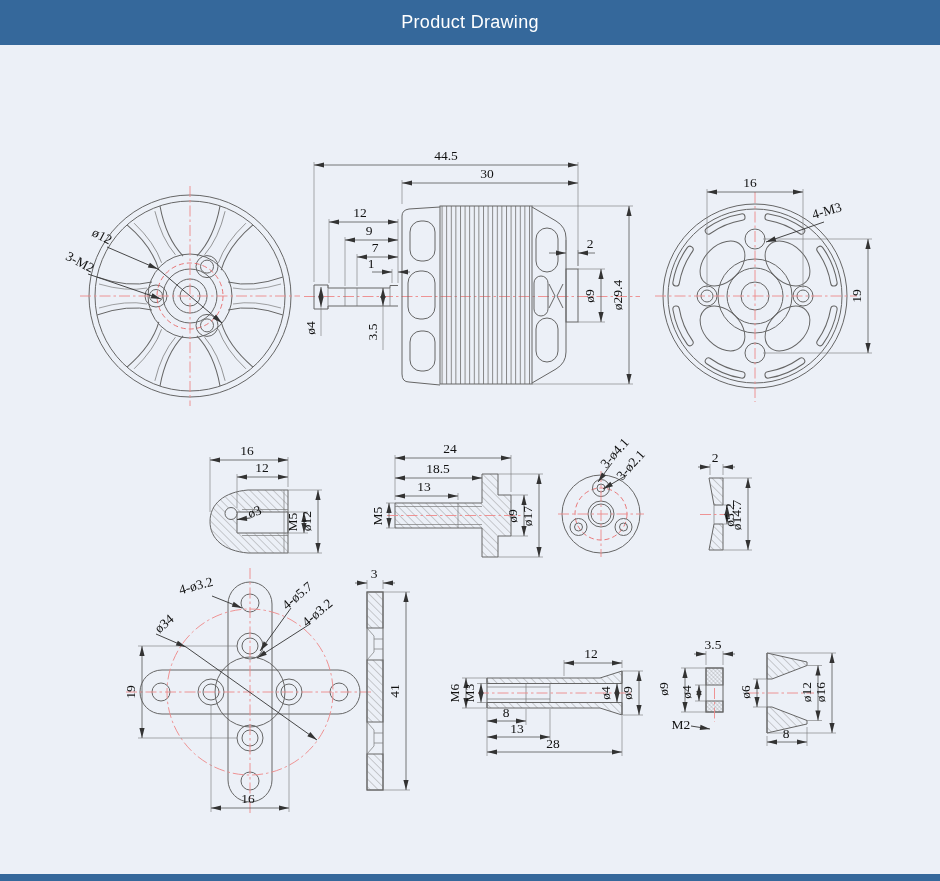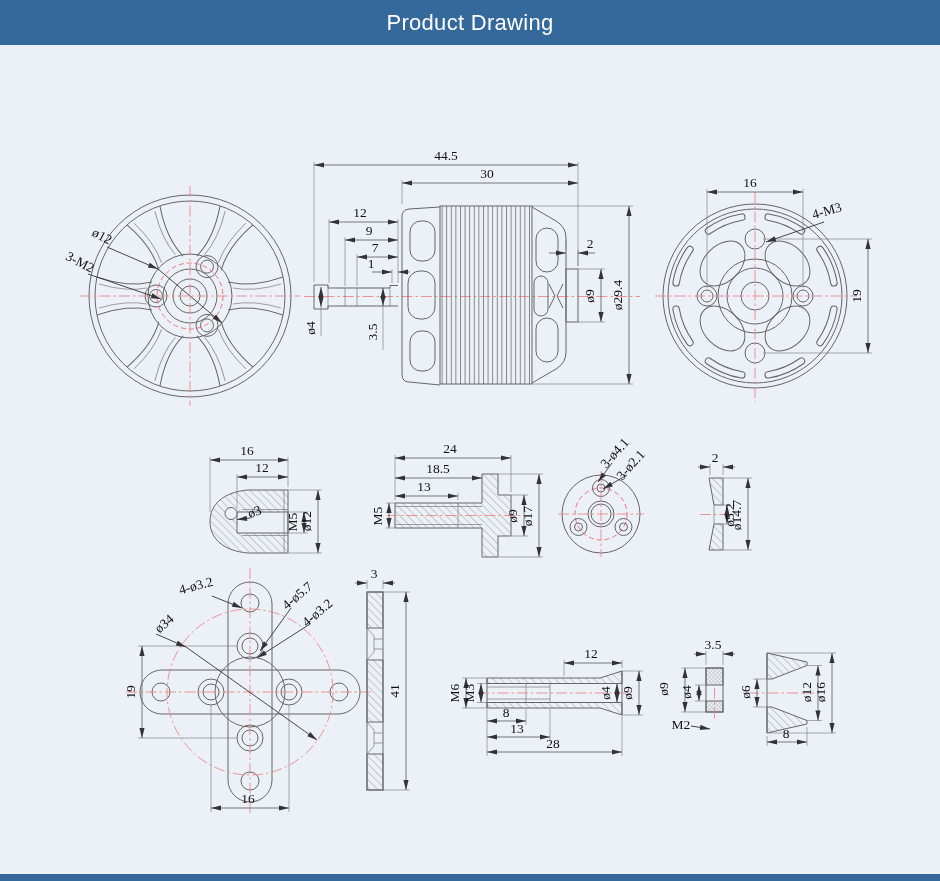--- a/index.html
+++ b/index.html
@@ -1,18 +1,18 @@
 <!DOCTYPE html>
 <html><head>
 <meta charset="utf-8">
 <style>
   html,body{margin:0;padding:0;}
   .page{width:940px;height:881px;background:#ECF0F7;overflow:hidden;font-family:"Liberation Sans",sans-serif;}
   .hdr{height:45px;background:#35689B;display:flex;align-items:center;justify-content:center;}
-  .hdr-title{color:#fff;font-size:22px;letter-spacing:.3px;}
+  .hdr-title{color:#fff;font-size:18px;letter-spacing:.3px;}
   .ftr{height:7px;background:#35689B;}
   svg{display:block;}
   .ln{stroke:#666;fill:none;stroke-width:1;}
   .lnt{stroke:#7a7a7a;fill:none;stroke-width:.7;}
   .dm{stroke:#555;fill:none;stroke-width:.8;}
   .ext{stroke:#777;fill:none;stroke-width:.6;}
   .ldr{stroke:#333;fill:none;stroke-width:.9;}
   .cl{stroke:#EE8888;fill:none;stroke-width:.9;stroke-dasharray:11 3 2.5 3;}
   .cld{stroke:#E86A6A;fill:none;stroke-width:.9;stroke-dasharray:5 3;}
   .hat{fill:url(#hp);stroke:#666;stroke-width:1;}

